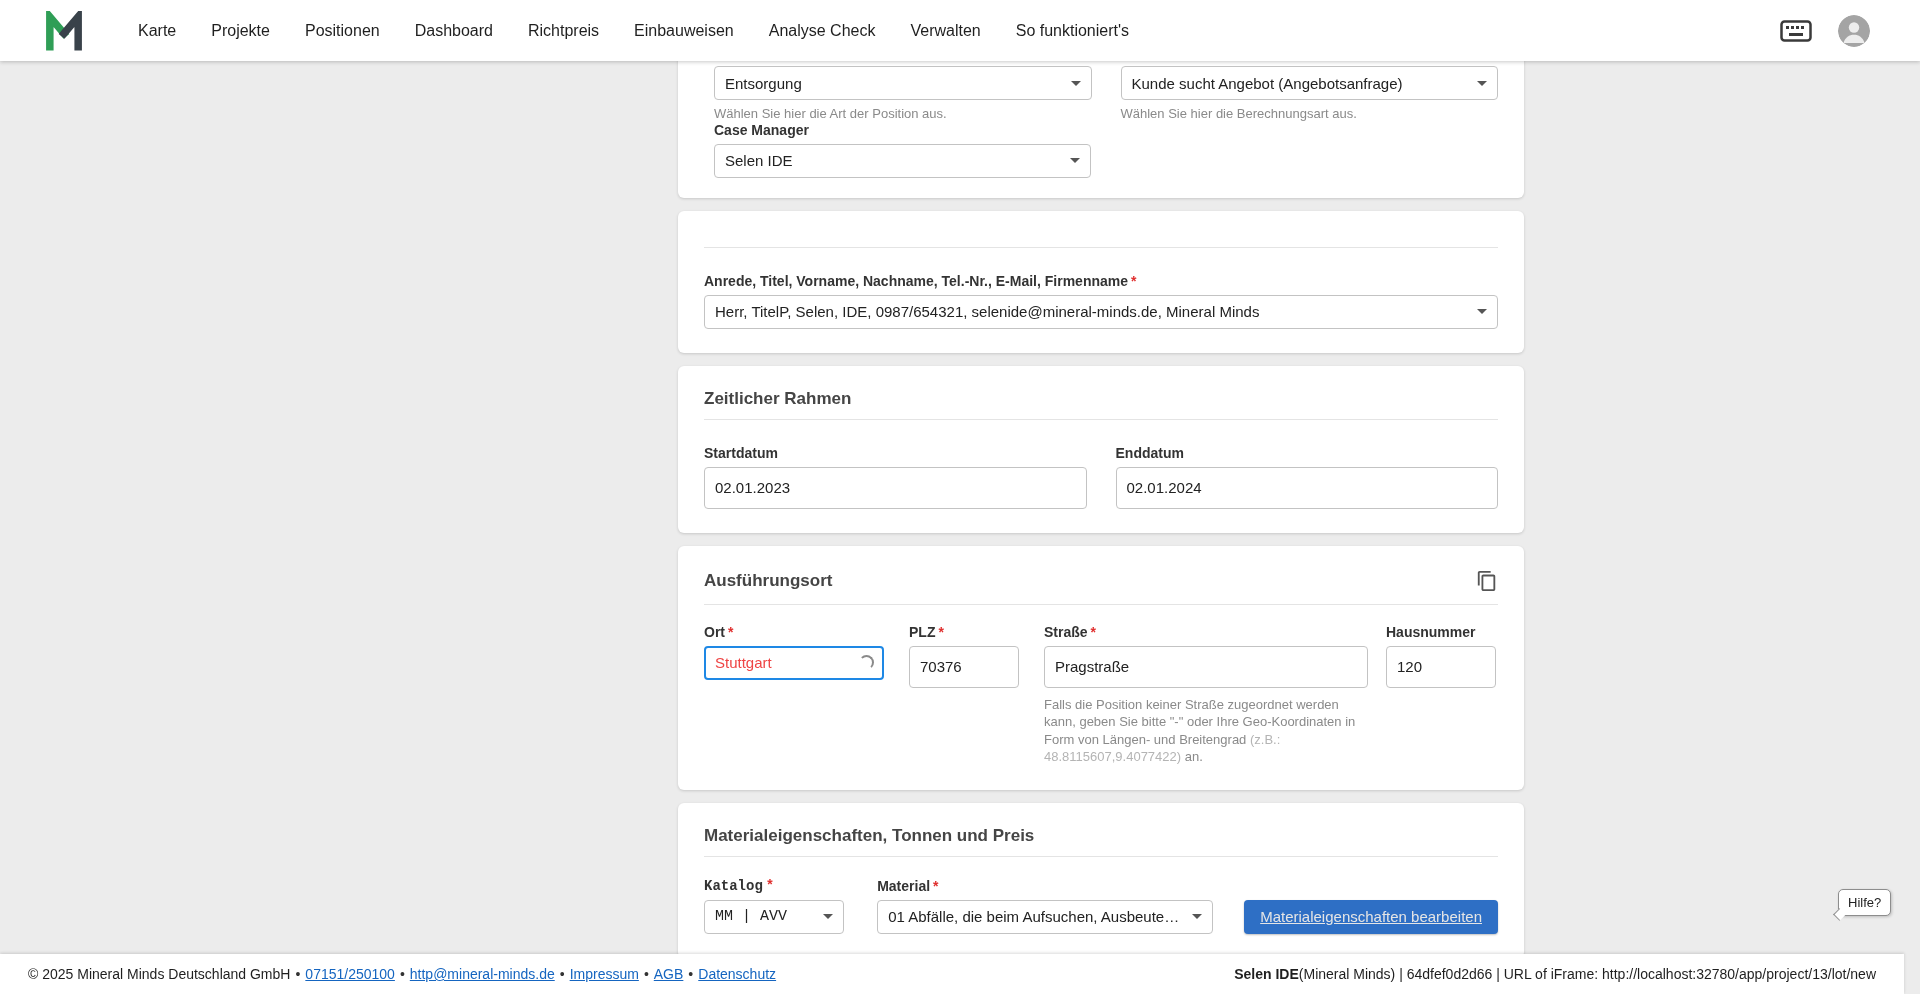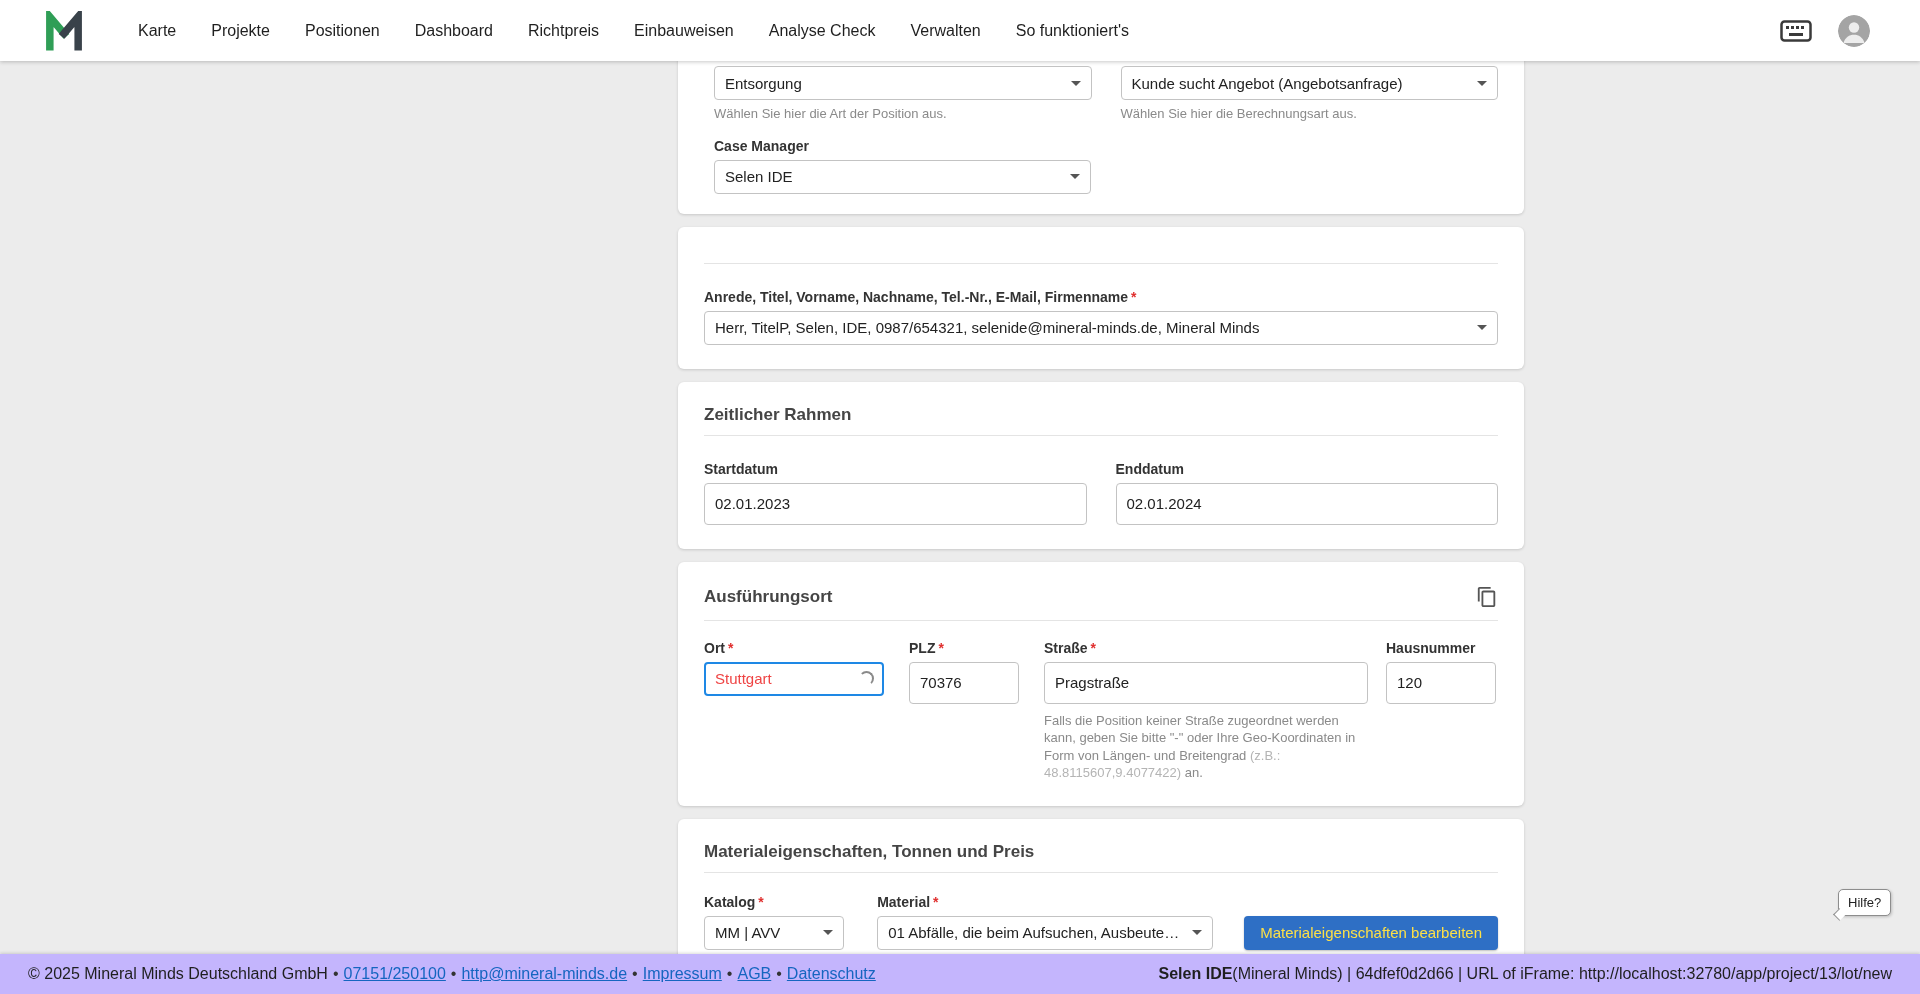--- a/index.html
+++ b/index.html
@@ -82,49 +82,50 @@
   
   .ort-row { display:flex; margin-top:20px; }
   .fg-ort { width:180px; }
   .fg-plz { width:110px; margin-left:25px; }
   .fg-strasse { width:324px; margin-left:25px; }
   .fg-haus { width:110px; margin-left:18px; }
   .strasse-helper { margin-top:8px; }
 
   
   .mat-row { display:flex; align-items:flex-end; margin-top:22px; }
-  .fg-katalog { width:146px; }
+  .fg-katalog { width:146px;font-family:Liberation Mono, monospace; }
   .fg-material { width:336px; margin-left:33px; }
   .btn-primary {
     height:34px; margin-left:31px; padding:0 16px;
-    background:#2e6fc5; color:#fde047; border:none; border-radius:4px;
+    background:#2e6fc5; color:#e5e5e5; border:none; border-radius:4px;
     font-size:15px; font-family:inherit; cursor:pointer; white-space:nowrap;
     box-shadow:0 1px 2px rgba(0,0,0,.25);
+    text-decoration:underline;
   }
 
   
   .help-bubble {
     position:absolute; left:1825px; top:889px; z-index:40;
     background:#fff; border:1px solid #8d8d8d; border-radius:5px;
     padding:5px 9px; font-size:13px; color:#222; cursor:pointer;
     box-shadow:1px 1px 3px rgba(0,0,0,.2);
     margin-left:13px;
   }
   .help-bubble::after {
     content:""; position:absolute; left:-4px; bottom:-4px; width:8px; height:8px;
     background:#fff; border-left:1px solid #8d8d8d; border-bottom:1px solid #8d8d8d;
     transform:rotate(45deg);
   }
 
   
   .footer {
-    position:absolute; bottom:0; left:0; right:0; height:40px;
-    background:#c4b5fd; box-shadow:0 -1px 3px rgba(0,0,0,.15); z-index:30;
+    position:absolute; bottom:0; left:0; right:16px; height:40px;
+    background:#ffffff; box-shadow:0 -1px 3px rgba(0,0,0,.15); z-index:30;
     display:flex; align-items:center; justify-content:space-between;
-    padding:0 28px; font-size:16px; color:#1f1f1f;
+    padding:0 28px; font-size:14px; color:#1f1f1f;
   }
   .footer-left, .footer-right { display:flex; align-items:center; white-space:nowrap; }
   .footer-sep { margin:0 5px; color:#333; }
   .footer-link { color:#1565c0; text-decoration:underline; cursor:pointer; }
   .bold { font-weight:bold; }
 </style>
 </head>
 <body>
 
 <header class="navbar">
@@ -179,21 +180,21 @@
           <div class="helper">Wählen Sie hier die Art der Position aus.</div>
         </div>
         <div class="col">
           <div class="select">
             <span class="val">Kunde sucht Angebot (Angebotsanfrage)</span>
             <span class="caret"></span>
           </div>
           <div class="helper">Wählen Sie hier die Berechnungsart aus.</div>
         </div>
       </div>
-      <div style="margin-top:16px;">
+      <div style="">
         <div class="field-label label-mb">Case Manager</div>
         <div class="select" style="width:calc(50% - 15px);">
           <span class="val">Selen IDE</span>
           <span class="caret"></span>
         </div>
       </div>
     </section>
 
     <section class="card">
       <div class="card-divider"></div>

